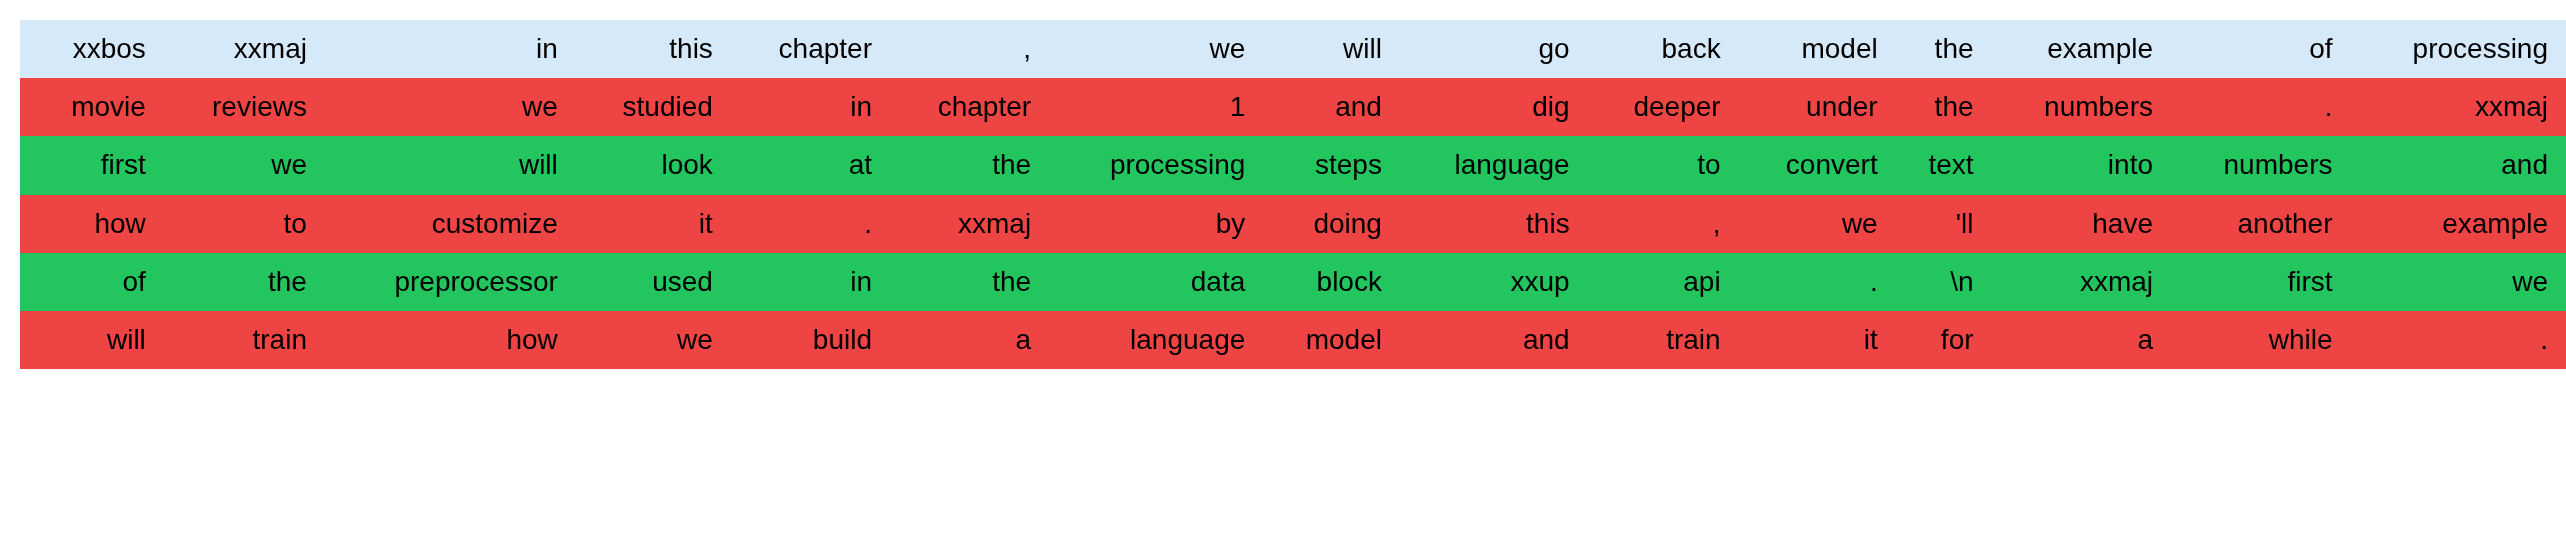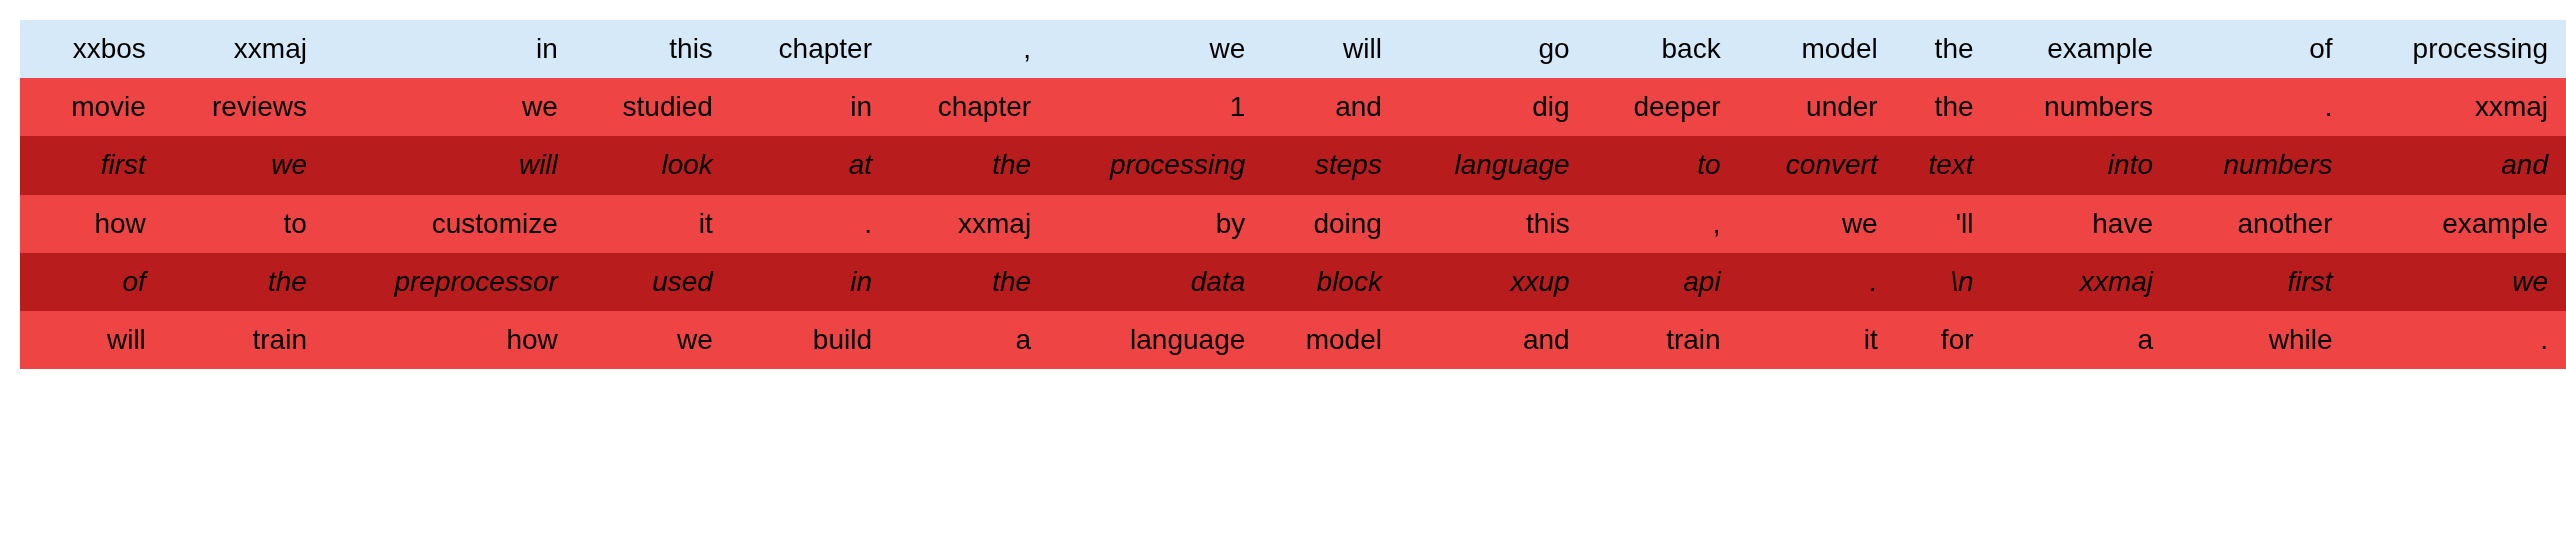--- a/index.html
+++ b/index.html
@@ -36,22 +36,21 @@
     white-space: nowrap;
     border: none;
   }
   tr.row-highlight td {
     background: #d6e9f8;
   }
   tr.row-plain td {
     background: #ef4444;
   }
   tr.row-stripe td {
-    background: #b91c1c;
-    font-style: italic;
+    background: #22c55e;
   }
   
   table.token-table td.col-0 { padding-left: 18px; }
   table.token-table td.col-last { padding-right: 18px; }
 </style>
 </head>
 <body>
 
 <div class="table-wrap">
   <table class="token-table">

